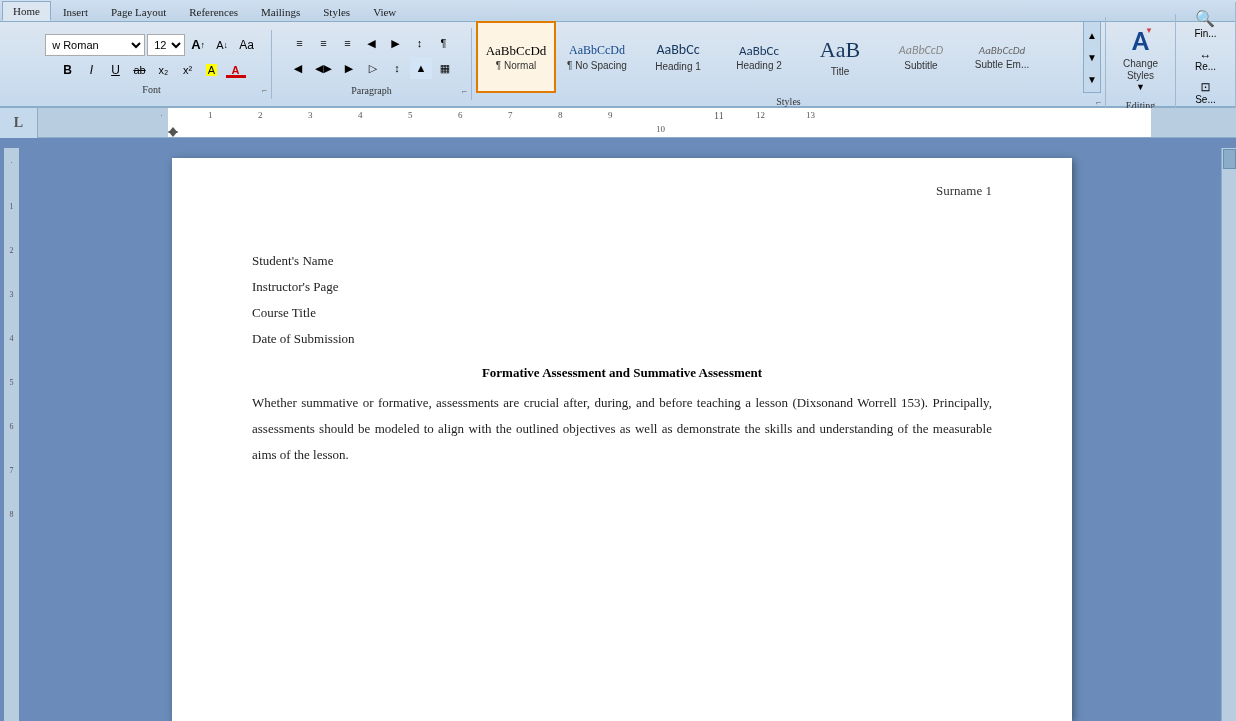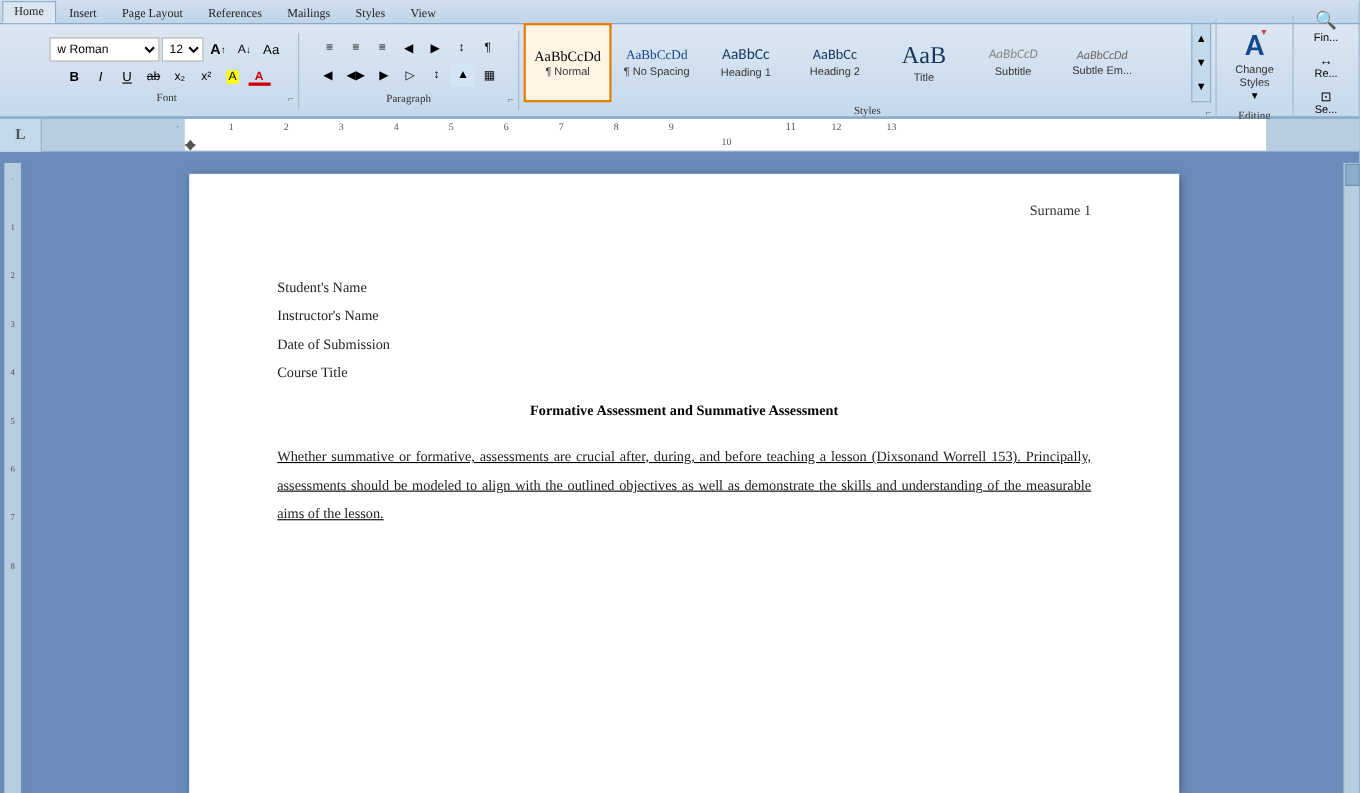--- a/index.html
+++ b/index.html
@@ -487,28 +487,28 @@
       <span style="font-size:8px; color:#555; margin-top:35px;">8</span>
     </div>
   </div>
 
   <div style="flex:1; display:flex; justify-content:center; padding:10px 10px 0 10px; overflow:hidden;">
     <div class="page">
       <div class="page-header">Surname 1</div>
 
       <div style="margin-top: 30px;">
         <p class="doc-line">Student's Name</p>
-        <p class="doc-line">Instructor's Name</p>
+        <p class="doc-line">Instructor's Page</p>
+        <p class="doc-line">Course Title</p>
         <p class="doc-line">Date of Submission</p>
-        <p class="doc-line">Course Title</p>
       </div>
 
       <p class="doc-title" style="margin-top:8px; font-family:'Times New Roman',serif; font-size:13px; font-weight:bold; text-align:center; line-height:2;">Formative  Assessment and  Summative  Assessment</p>
 
-      <div style="margin-top: 16px; text-decoration: underline;">
+      <div style="margin-top: 4px;">
         <p class="doc-body" style="font-family:'Times New Roman',serif; font-size:13px; line-height:2; text-align:justify; color:#222;">Whether summative or formative, assessments are crucial after, during, and before teaching a lesson (Dixsonand Worrell 153). Principally, assessments should be modeled to align with the outlined objectives as well as demonstrate the skills and understanding of the measurable aims of the lesson.</p>
       </div>
     </div>
   </div>
 
   <div style="width:15px; background:#b8cde0; border-left:1px solid #8badc9;">
     <div style="width:13px; height:20px; background:#8badc9; margin:1px auto; border:1px solid #6a90b0;"></div>
   </div>
 </div>
 

